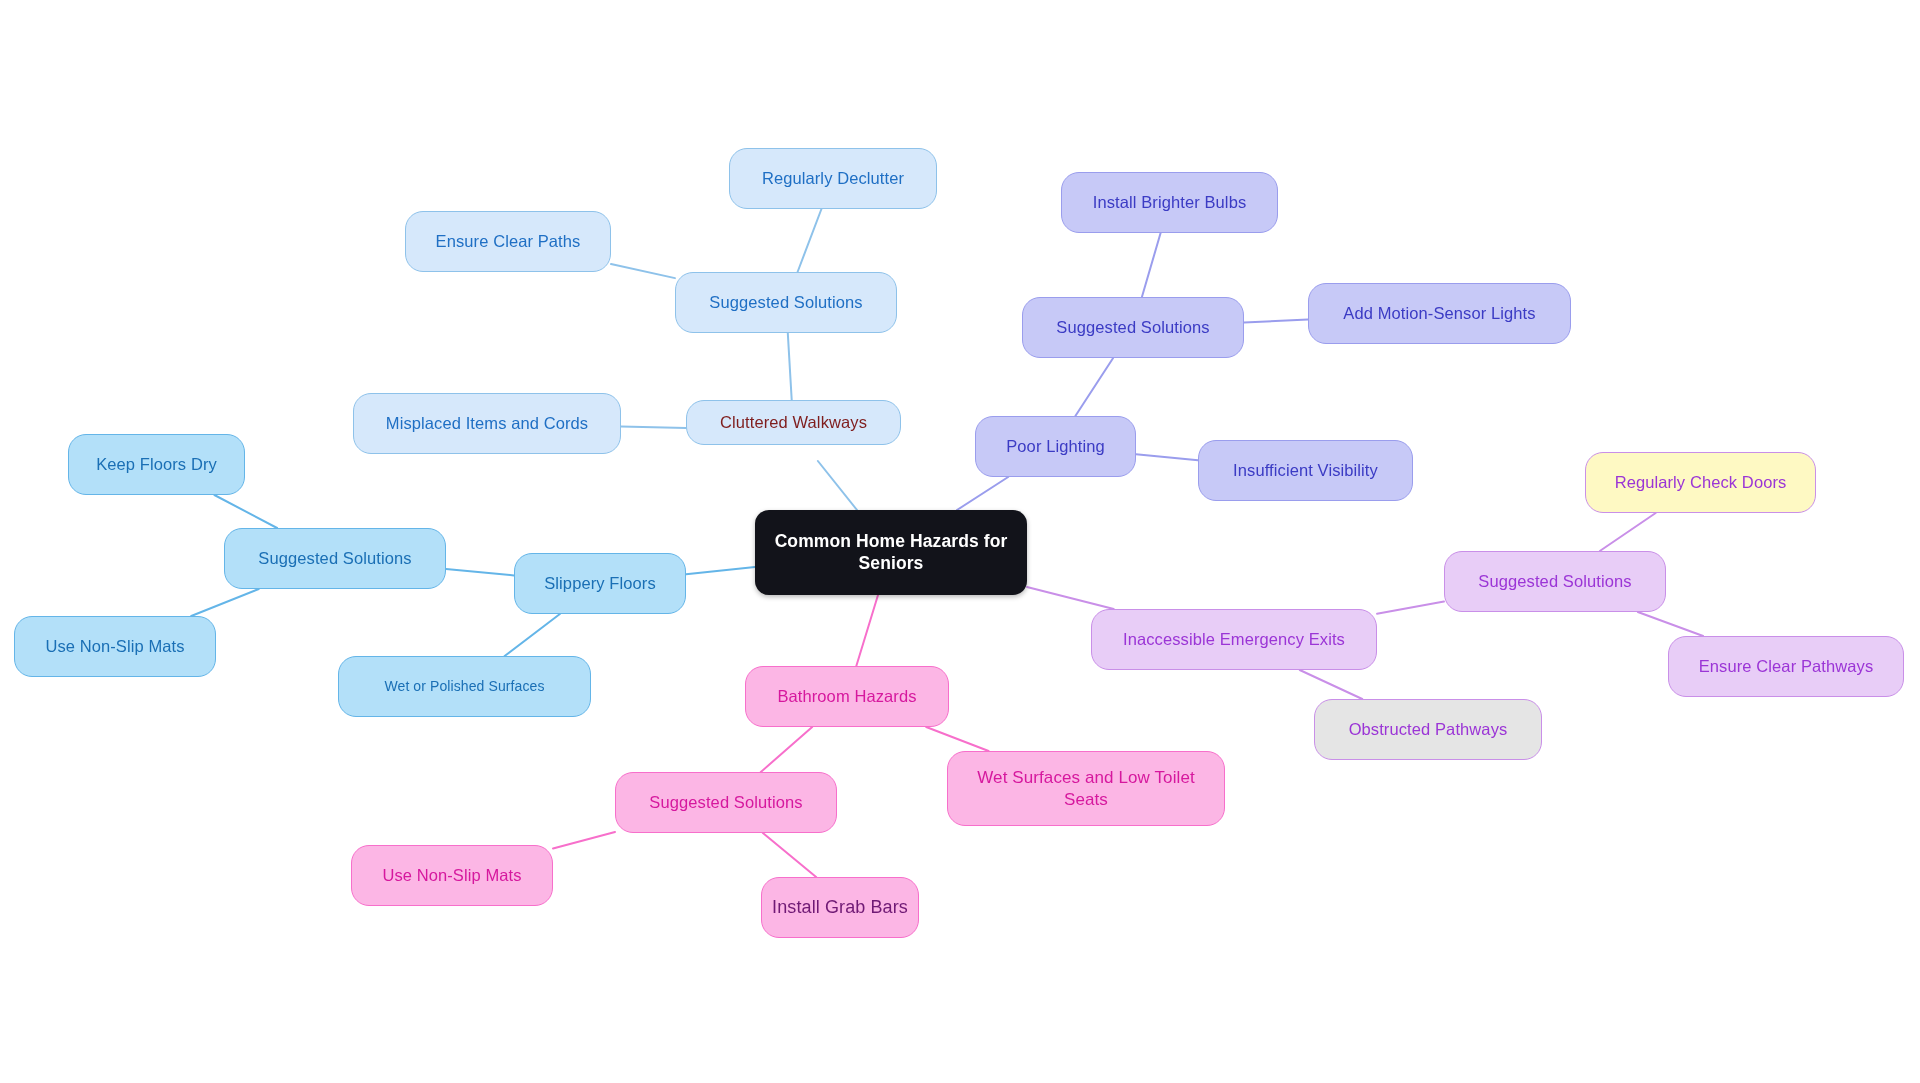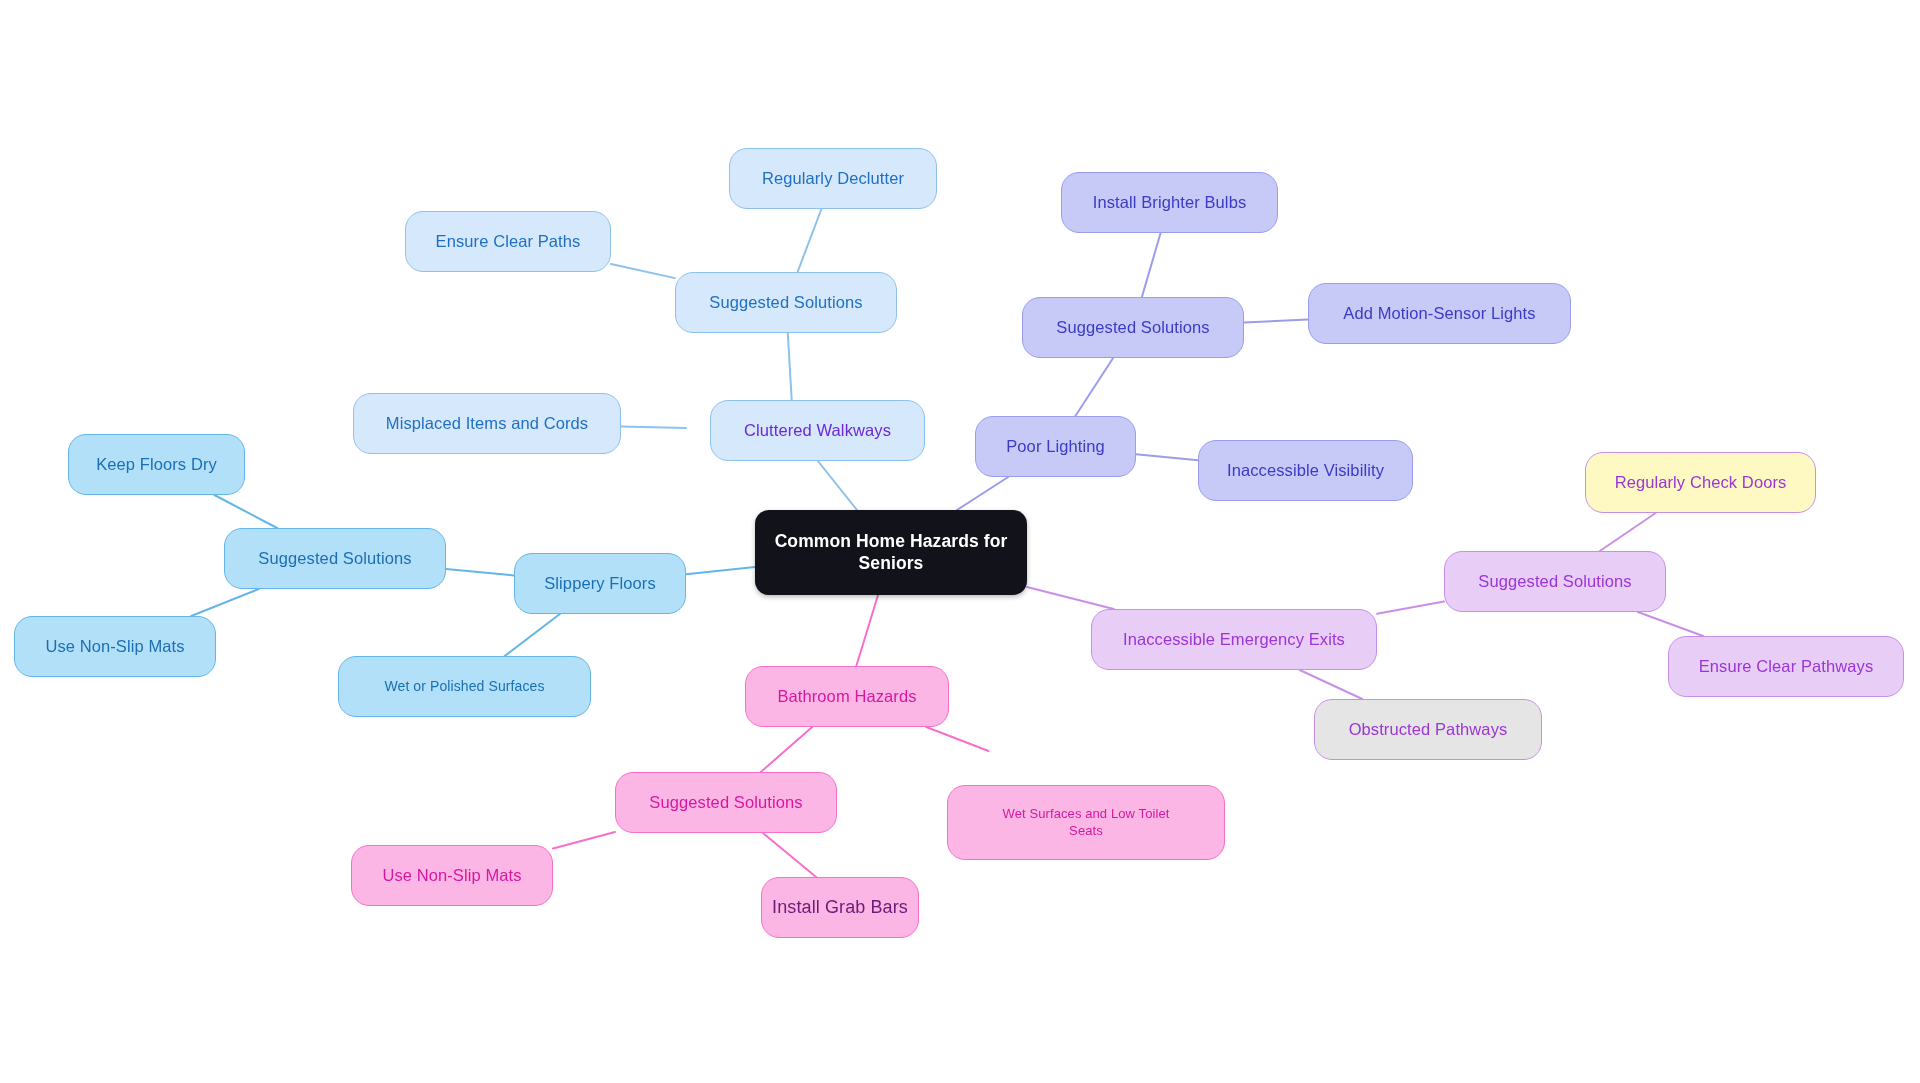--- a/index.html
+++ b/index.html
@@ -78,36 +78,36 @@
       <line x1="615" y1="832.07299270073" x2="553" y2="848.5912408759124" stroke="#f76fcb" stroke-width="2" stroke-linecap="round"></line>
       <line x1="762.8904761904762" y1="833" x2="816.1095238095238" y2="877" stroke="#f76fcb" stroke-width="2" stroke-linecap="round"></line>
     </svg>
   <div id="node-layer">
       <div class="node root" style="left: 755px; top: 510px; width: 272px; height: 85px; background: rgb(18, 19, 26); border-color: rgb(18, 19, 26); color: rgb(255, 255, 255); font-size: 17.5px;">Common Home Hazards for
 Seniors</div>
       <div class="node" style="left: 729px; top: 148px; width: 208px; height: 61px; background: rgb(214, 232, 251); border-color: rgb(142, 194, 234); color: rgb(31, 111, 196); font-size: 16.5px;">Regularly Declutter</div>
       <div class="node" style="left: 405px; top: 211px; width: 206px; height: 61px; background: rgb(214, 232, 251); border-color: rgb(142, 194, 234); color: rgb(31, 111, 196); font-size: 16.5px;">Ensure Clear Paths</div>
       <div class="node" style="left: 675px; top: 272px; width: 222px; height: 61px; background: rgb(214, 232, 251); border-color: rgb(142, 194, 234); color: rgb(31, 111, 196); font-size: 16.5px;">Suggested Solutions</div>
       <div class="node" style="left: 353px; top: 393px; width: 268px; height: 61px; background: rgb(214, 232, 251); border-color: rgb(142, 194, 234); color: rgb(31, 111, 196); font-size: 16.5px;">Misplaced Items and Cords</div>
-      <div class="node" style="left: 686px; top: 400px; width: 215px; height: 61px; background: rgb(214, 232, 251); border-color: rgb(142, 194, 234); color: #6d28d9; font-size: 16.5px; margin-left: 24px;">Cluttered Walkways</div>
+      <div class="node" style="left: 686px; top: 400px; width: 215px; height: 45px; background: rgb(214, 232, 251); border-color: rgb(142, 194, 234); color: #7f1d1d; font-size: 16.5px;">Cluttered Walkways</div>
       <div class="node" style="left: 68px; top: 434px; width: 177px; height: 61px; background: rgb(179, 224, 249); border-color: rgb(100, 181, 232); color: rgb(26, 111, 181); font-size: 16.5px;">Keep Floors Dry</div>
       <div class="node" style="left: 224px; top: 528px; width: 222px; height: 61px; background: rgb(179, 224, 249); border-color: rgb(100, 181, 232); color: rgb(26, 111, 181); font-size: 16.5px;">Suggested Solutions</div>
       <div class="node" style="left: 514px; top: 553px; width: 172px; height: 61px; background: rgb(179, 224, 249); border-color: rgb(100, 181, 232); color: rgb(26, 111, 181); font-size: 16.5px;">Slippery Floors</div>
       <div class="node" style="left: 14px; top: 616px; width: 202px; height: 61px; background: rgb(179, 224, 249); border-color: rgb(100, 181, 232); color: rgb(26, 111, 181); font-size: 16.5px;">Use Non-Slip Mats</div>
       <div class="node" style="left: 338px; top: 656px; width: 253px; height: 61px; background: rgb(179, 224, 249); border-color: rgb(100, 181, 232); color: rgb(26, 111, 181); font-size: 14px;">Wet or Polished Surfaces</div>
       <div class="node" style="left: 1061px; top: 172px; width: 217px; height: 61px; background: rgb(199, 201, 247); border-color: rgb(154, 157, 237); color: rgb(59, 59, 196); font-size: 16.5px;">Install Brighter Bulbs</div>
       <div class="node" style="left: 1022px; top: 297px; width: 222px; height: 61px; background: rgb(199, 201, 247); border-color: rgb(154, 157, 237); color: rgb(59, 59, 196); font-size: 16.5px;">Suggested Solutions</div>
       <div class="node" style="left: 1308px; top: 283px; width: 263px; height: 61px; background: rgb(199, 201, 247); border-color: rgb(154, 157, 237); color: rgb(59, 59, 196); font-size: 16.5px; text-align: center;">Add Motion-Sensor Lights</div>
       <div class="node" style="left: 975px; top: 416px; width: 161px; height: 61px; background: rgb(199, 201, 247); border-color: rgb(154, 157, 237); color: rgb(59, 59, 196); font-size: 16.5px;">Poor Lighting</div>
-      <div class="node" style="left: 1198px; top: 440px; width: 215px; height: 61px; background: rgb(199, 201, 247); border-color: rgb(154, 157, 237); color: rgb(59, 59, 196); font-size: 16.5px;">Inaccessible Visibility</div>
+      <div class="node" style="left: 1198px; top: 440px; width: 215px; height: 61px; background: rgb(199, 201, 247); border-color: rgb(154, 157, 237); color: rgb(59, 59, 196); font-size: 16.5px;">Insufficient Visibility</div>
       <div class="node" style="left: 1585px; top: 452px; width: 231px; height: 61px; background: #fef9c3; border-color: rgb(201, 143, 232); color: rgb(155, 53, 214); font-size: 16.5px;">Regularly Check Doors</div>
       <div class="node" style="left: 1444px; top: 551px; width: 222px; height: 61px; background: rgb(232, 205, 247); border-color: rgb(201, 143, 232); color: rgb(155, 53, 214); font-size: 16.5px;">Suggested Solutions</div>
       <div class="node" style="left: 1091px; top: 609px; width: 286px; height: 61px; background: rgb(232, 205, 247); border-color: rgb(201, 143, 232); color: rgb(155, 53, 214); font-size: 16.5px;">Inaccessible Emergency Exits</div>
       <div class="node" style="left: 1668px; top: 636px; width: 236px; height: 61px; background: rgb(232, 205, 247); border-color: rgb(201, 143, 232); color: rgb(155, 53, 214); font-size: 16.5px;">Ensure Clear Pathways</div>
       <div class="node" style="left: 1314px; top: 699px; width: 228px; height: 61px; background: #e5e5e5; border-color: rgb(201, 143, 232); color: rgb(155, 53, 214); font-size: 16.5px;">Obstructed Pathways</div>
       <div class="node" style="left: 745px; top: 666px; width: 204px; height: 61px; background: rgb(252, 182, 229); border-color: rgb(247, 111, 203); color: rgb(214, 24, 158); font-size: 16.5px;">Bathroom Hazards</div>
-      <div class="node" style="left: 947px; top: 785px; width: 278px; height: 75px; background: rgb(252, 182, 229); border-color: rgb(247, 111, 203); color: rgb(214, 24, 158); font-size: 13px;">Wet Surfaces and Low Toilet
+      <div class="node" style="left: 947px; top: 751px; width: 278px; height: 75px; background: rgb(252, 182, 229); border-color: rgb(247, 111, 203); color: rgb(214, 24, 158); font-size: 17px;">Wet Surfaces and Low Toilet
 Seats</div>
       <div class="node" style="left: 615px; top: 772px; width: 222px; height: 61px; background: rgb(252, 182, 229); border-color: rgb(247, 111, 203); color: rgb(214, 24, 158); font-size: 16.5px;">Suggested Solutions</div>
       <div class="node" style="left: 351px; top: 845px; width: 202px; height: 61px; background: rgb(252, 182, 229); border-color: rgb(247, 111, 203); color: rgb(214, 24, 158); font-size: 16.5px;">Use Non-Slip Mats</div>
       <div class="node" style="left: 761px; top: 877px; width: 158px; height: 61px; background: rgb(252, 182, 229); border-color: rgb(247, 111, 203); color: #701a75; font-size: 18px;">Install Grab Bars</div>
     </div>
 </div>
 
 </body></html>

